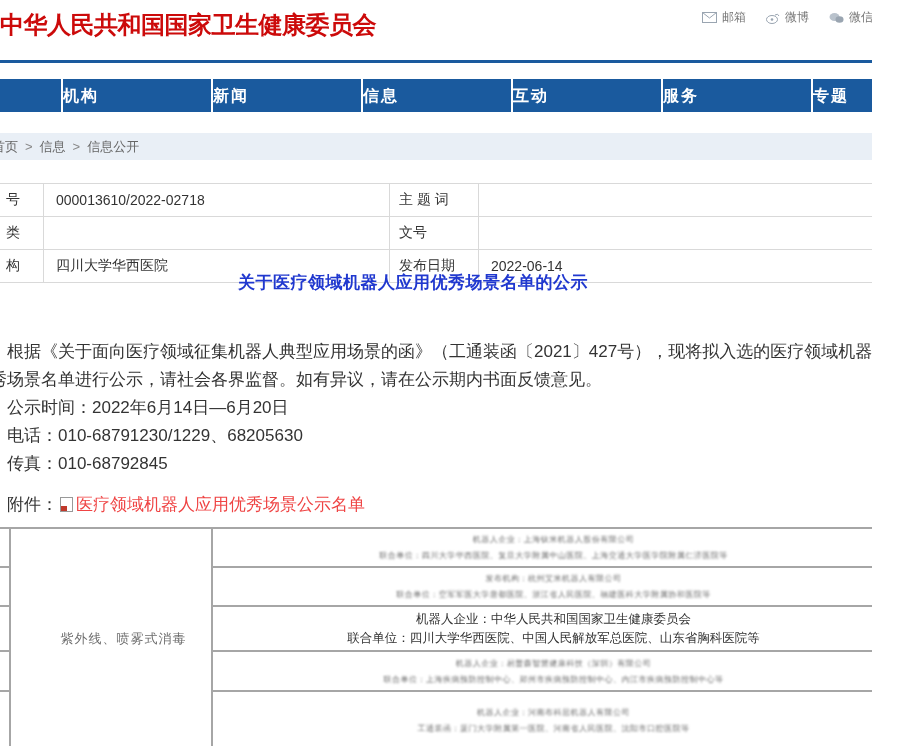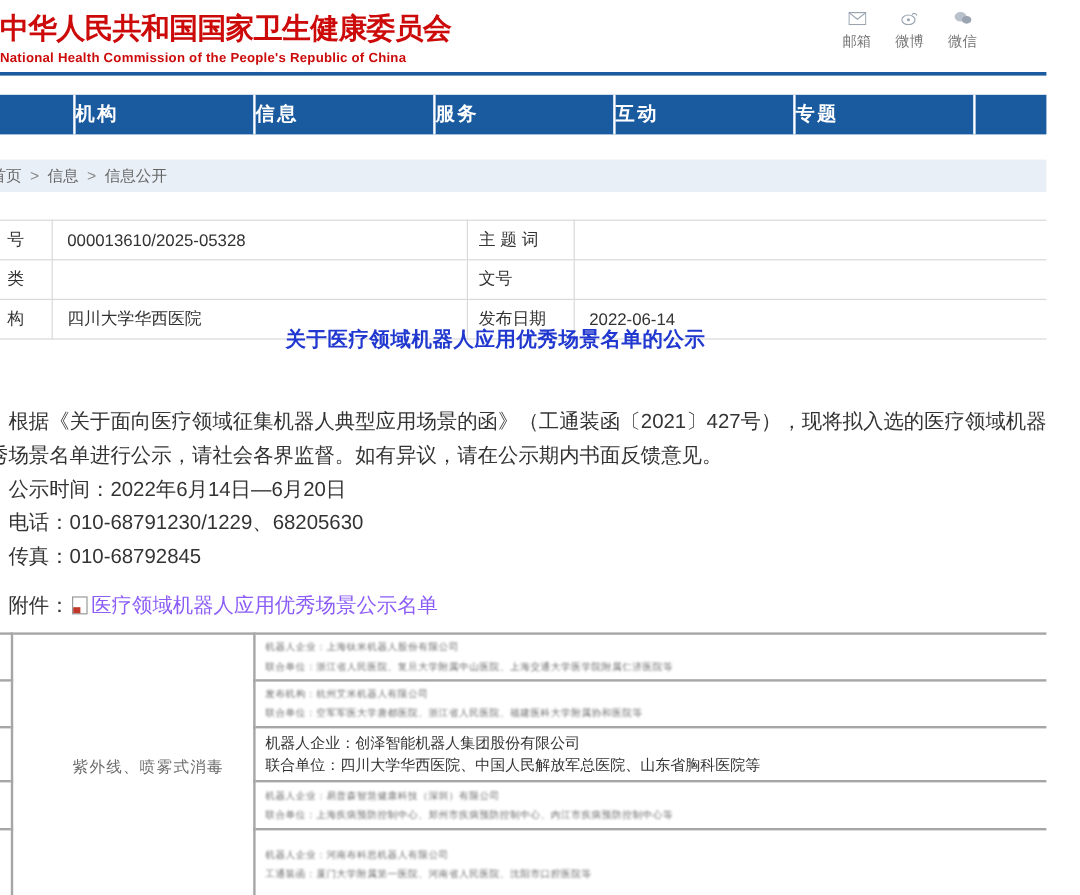--- a/index.html
+++ b/index.html
@@ -5,21 +5,21 @@
   html,body{margin:0;padding:0;background:#fff;}
   #screen{
     position:relative;width:872px;height:746px;overflow:hidden;background:#fff;
     font-family:"Liberation Sans","DejaVu Sans",sans-serif;
   }
   
   .logo{position:absolute;top:10px;left:0;color:#cc0a0a;}
   .logo .cn{font-size:24px;font-weight:bold;letter-spacing:-0.5px;line-height:30px;white-space:nowrap;}
   .logo .en{font-size:11px;font-weight:bold;letter-spacing:0.2px;margin-top:3px;white-space:nowrap;}
   .quick-links{position:absolute;top:9px;left:702px;display:flex;align-items:center;gap:20px;color:#777;font-size:12px;white-space:nowrap;}
-  .quick-links .ql{display:flex;align-items:center;gap:5px;cursor:pointer;flex-direction:column;}
+  .quick-links .ql{display:flex;align-items:center;gap:5px;cursor:pointer;}
   .quick-links svg{display:block;}
   .corner-badge{position:absolute;top:5px;left:878px;width:20px;height:20px;background:#2e6cc0;border-radius:3px;cursor:pointer;}
   .corner-badge::after{content:"";position:absolute;left:4px;top:6px;width:10px;height:7px;border:1.5px solid #fff;border-radius:2px;}
   .blue-rule{position:absolute;top:60px;left:0;width:900px;height:3px;background:#1a5a9e;}
   
   .nav{position:absolute;top:79px;left:-87px;width:1200px;height:33px;background:#1a5a9e;display:flex;}
   .nav .item{width:150px;box-sizing:border-box;border-right:2px solid #fff;color:#fff;font-size:16px;font-weight:bold;text-align:left;line-height:33px;letter-spacing:2px;cursor:pointer;}
   
   .crumb-band{position:absolute;top:133px;left:0;width:900px;height:27px;background:#e9eff6;}
   .crumb{position:absolute;left:-8px;top:0;line-height:27px;font-size:13px;color:#666;white-space:nowrap;}
@@ -29,42 +29,41 @@
   .meta-table{position:absolute;top:183px;left:-87px;width:1000px;border-collapse:collapse;table-layout:fixed;font-size:14px;color:#333;}
   .meta-table td{border:1px solid #d9d9d9;height:32px;padding:0;vertical-align:middle;}
   .meta-table .lbl span.just{display:inline-block;width:96px;margin-left:10px;text-align:justify;text-align-last:justify;}
   .meta-table .val{padding-left:12px;}
   .meta-table .lbl2{padding-left:9px;}
   
   .doc-title{position:absolute;top:268px;left:-87px;width:1000px;height:30px;line-height:30px;text-align:center;color:#2038cf;font-size:17px;font-weight:bold;letter-spacing:0.5px;}
   .body-text{position:absolute;top:338px;left:-27px;width:957px;color:#333;font-size:17px;line-height:28px;}
   .body-text p{margin:0;text-indent:2em;}
   .attach-line{position:absolute;top:491px;left:-27px;width:957px;color:#333;font-size:17px;line-height:28px;text-indent:2em;white-space:nowrap;}
-  .attach-line a{color:#8b5cf6;text-decoration:none;cursor:pointer;}
+  .attach-line a{color:#ef4444;text-decoration:none;cursor:pointer;}
   .doc-icon{display:inline-block;width:11px;height:13px;border:1px solid #999;background:#fff;position:relative;margin:0 3px -2px 2px;text-indent:0;}
   .doc-icon::after{content:"";position:absolute;left:0;bottom:0;width:6px;height:5px;background:#c0392b;}
   
   .scene-table{position:absolute;top:527px;left:-30px;width:926px;border-collapse:collapse;table-layout:fixed;}
-  .scene-table td{border:2px solid #a6a6a6;padding:0;vertical-align:middle;background:#fff;}
+  .scene-table td{border:2px solid #a6a6a6;padding:0;vertical-align:middle;background:#fff;text-align:center;}
   .scene-table td.num{width:37px;}
   .scene-table td.cat{width:200px;text-align:center;}
   .scene-table .cat-text{color:#6d6d6d;font-size:13px;filter:blur(0.5px);letter-spacing:1px;margin-left:25px;}
   .scene-table td.co{padding:3px 8px 2px 8px;}
   .fuzzy{color:#6b6b6b;font-size:8px;line-height:16px;filter:blur(0.8px);letter-spacing:0.5px;white-space:nowrap;overflow:hidden;}
   .crisp{color:#333;font-size:12.5px;line-height:19px;white-space:nowrap;overflow:hidden;}
   .r1{height:37px;} .r2{height:39px;} .r3{height:41px;} .r4{height:40px;} .r5{height:58px;}
 </style>
 </head>
 <body>
 
 <div id="screen">
 
   <div class="logo">
     <div class="cn">中华人民共和国国家卫生健康委员会</div>
-    <div class="en">National Health Commission of the People's Republic of China</div>
   </div>
 
   <div class="quick-links">
     <div class="ql">
       <span>
         <svg width="15" height="11" viewBox="0 0 15 11">
             <rect x="0.5" y="0.5" width="14" height="10" fill="none" stroke="#9aa5b1"></rect>
             <path d="M0.5,0.5 L7.5,6 L14.5,0.5" fill="none" stroke="#9aa5b1"></path>
           </svg>
       </span>
@@ -90,44 +89,45 @@
       <span>微信</span>
     </div>
   </div>
   <div class="corner-badge"></div>
 
   <div class="blue-rule"></div>
 
   <div class="nav">
     <div class="item">首页</div>
     <div class="item">机构</div>
+    <div class="item">新闻</div>
     <div class="item">信息</div>
+    <div class="item">互动</div>
     <div class="item">服务</div>
-    <div class="item">互动</div>
     <div class="item">专题</div>
 
   </div>
 
   <div class="crumb-band">
     <div class="crumb">
       <a>首页</a><span class="sep">&gt;</span><a>信息</a><span class="sep">&gt;</span><a>信息公开</a>
     </div>
   </div>
 
   <table class="meta-table">
     <colgroup>
         <col style="width:130px">
         <col style="width:346px">
         <col style="width:89px">
         <col style="width:435px">
       </colgroup>
     <tbody>
         <tr>
       <td class="lbl"><span class="just">索引号</span></td>
-      <td class="val">000013610/2025-05328</td>
+      <td class="val">000013610/2022-02718</td>
       <td class="lbl2">主 题 词</td>
       <td class="val"></td>
     </tr>
     <tr>
       <td class="lbl"><span class="just">主题分类</span></td>
       <td class="val"></td>
       <td class="lbl2">文号</td>
       <td class="val"></td>
     </tr>
     <tr>
@@ -154,34 +154,34 @@
 
   <table class="scene-table">
     <tbody>
         <tr class="r1">
       <td class="num"></td>
       <td class="cat" rowspan="5">
         <div class="cat-text">紫外线、喷雾式消毒</div>
       </td>
       <td class="co">
         <div class="fuzzy">机器人企业：上海钛米机器人股份有限公司</div>
-        <div class="fuzzy">联合单位：浙江省人民医院、复旦大学附属中山医院、上海交通大学医学院附属仁济医院等</div>
+        <div class="fuzzy">联合单位：四川大学华西医院、复旦大学附属中山医院、上海交通大学医学院附属仁济医院等</div>
       </td>
     </tr>
     <tr class="r2">
       <td class="num"></td>
       <td class="co">
         <div class="fuzzy">发布机构：杭州艾米机器人有限公司</div>
         <div class="fuzzy">联合单位：空军军医大学唐都医院、浙江省人民医院、福建医科大学附属协和医院等</div>
       </td>
     </tr>
     <tr class="r3">
       <td class="num"></td>
       <td class="co">
-        <div class="crisp">机器人企业：创泽智能机器人集团股份有限公司</div>
+        <div class="crisp">机器人企业：中华人民共和国国家卫生健康委员会</div>
         <div class="crisp">联合单位：四川大学华西医院、中国人民解放军总医院、山东省胸科医院等</div>
       </td>
     </tr>
     <tr class="r4">
       <td class="num"></td>
       <td class="co">
         <div class="fuzzy">机器人企业：易普森智慧健康科技（深圳）有限公司</div>
         <div class="fuzzy">联合单位：上海疾病预防控制中心、郑州市疾病预防控制中心、内江市疾病预防控制中心等</div>
       </td>
     </tr>

